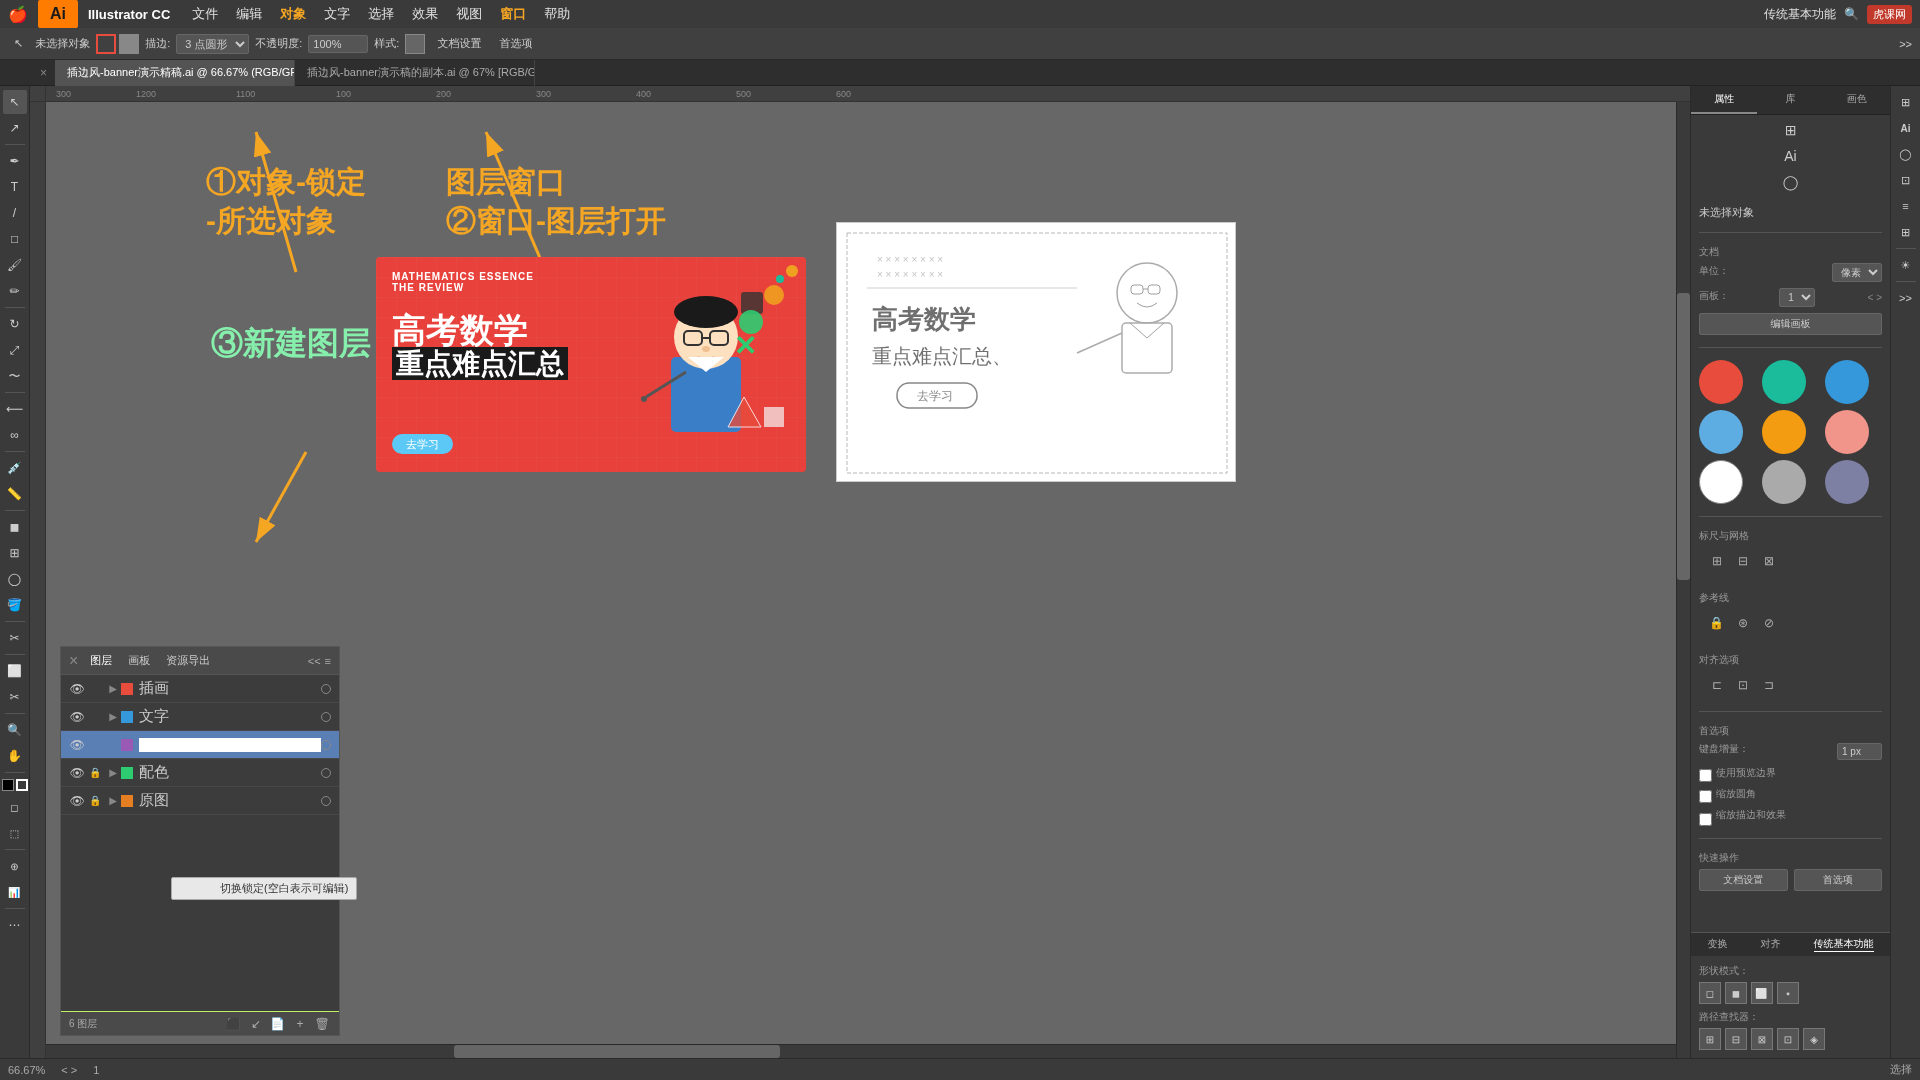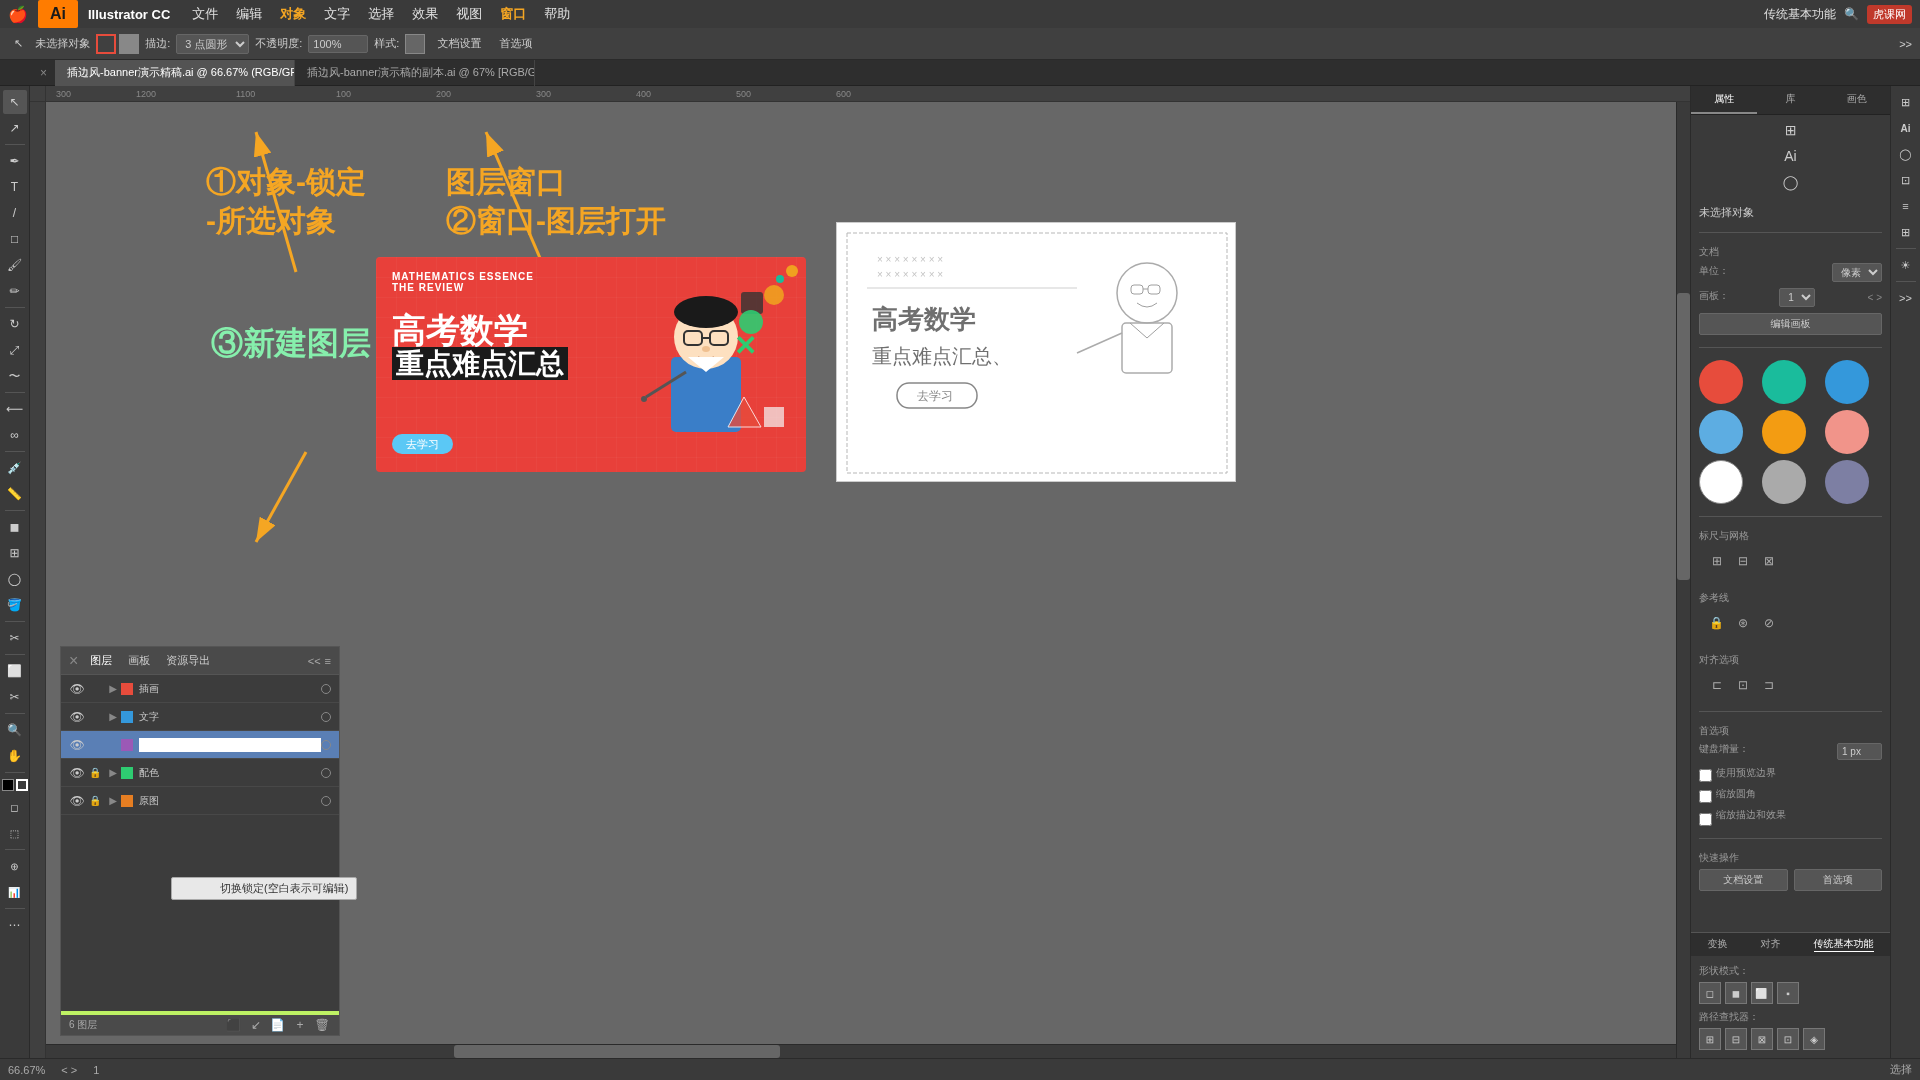--- a/index.html
+++ b/index.html
@@ -147,30 +147,30 @@
     .layers-ctrl-btn { font-size: 11px; color: #aaa; cursor: pointer; }
     .layer-item {
       display: flex; align-items: center; height: 28px; padding: 0 8px;
       border-bottom: 1px solid #484848; cursor: pointer;
     }
     .layer-item.active { background: #5a7fb5; }
     .layer-vis { width: 16px; height: 16px; display: flex; align-items: center; justify-content: center; font-size: 12px; color: #ccc; margin-right: 4px; }
     .layer-lock { width: 14px; height: 14px; display: flex; align-items: center; justify-content: center; font-size: 10px; color: #888; margin-right: 4px; }
     .layer-expand { width: 12px; display: flex; align-items: center; justify-content: center; font-size: 10px; color: #888; margin-right: 2px; }
     .layer-color { width: 12px; height: 12px; margin-right: 6px; }
-    .layer-name { font-size: 10px; color: #ccc; flex: 1; }
+    .layer-name { font-size: 15px; color: #ccc; flex: 1; }
     .layer-name-input {
       font-size: 11px; color: #000; flex: 1; background: #fff;
       border: none; outline: none; padding: 1px 3px;
     }
     .layer-dot { width: 10px; height: 10px; border: 1px solid #888; border-radius: 50%; margin-left: auto; }
     .layers-footer {
       position: absolute; bottom: 0; left: 0; right: 0;
       height: 24px; background: #4a4a4a; display: flex; align-items: center;
-      padding: 0 8px; gap: 4px; border-top: 4px solid #bef264;
+      padding: 0 8px; gap: 4px; border-top: 1px solid #bef264;
     }
     .footer-label { font-size: 10px; color: #aaa; }
     .footer-btn { font-size: 12px; color: #aaa; cursor: pointer; width: 18px; height: 18px; display: flex; align-items: center; justify-content: center; }
 
     
     .tooltip {
       position: absolute; background: #e8e8e8; border: 1px solid #aaa;
       padding: 3px 8px; font-size: 11px; color: #333;
       border-radius: 2px; white-space: nowrap; z-index: 100;
     }

